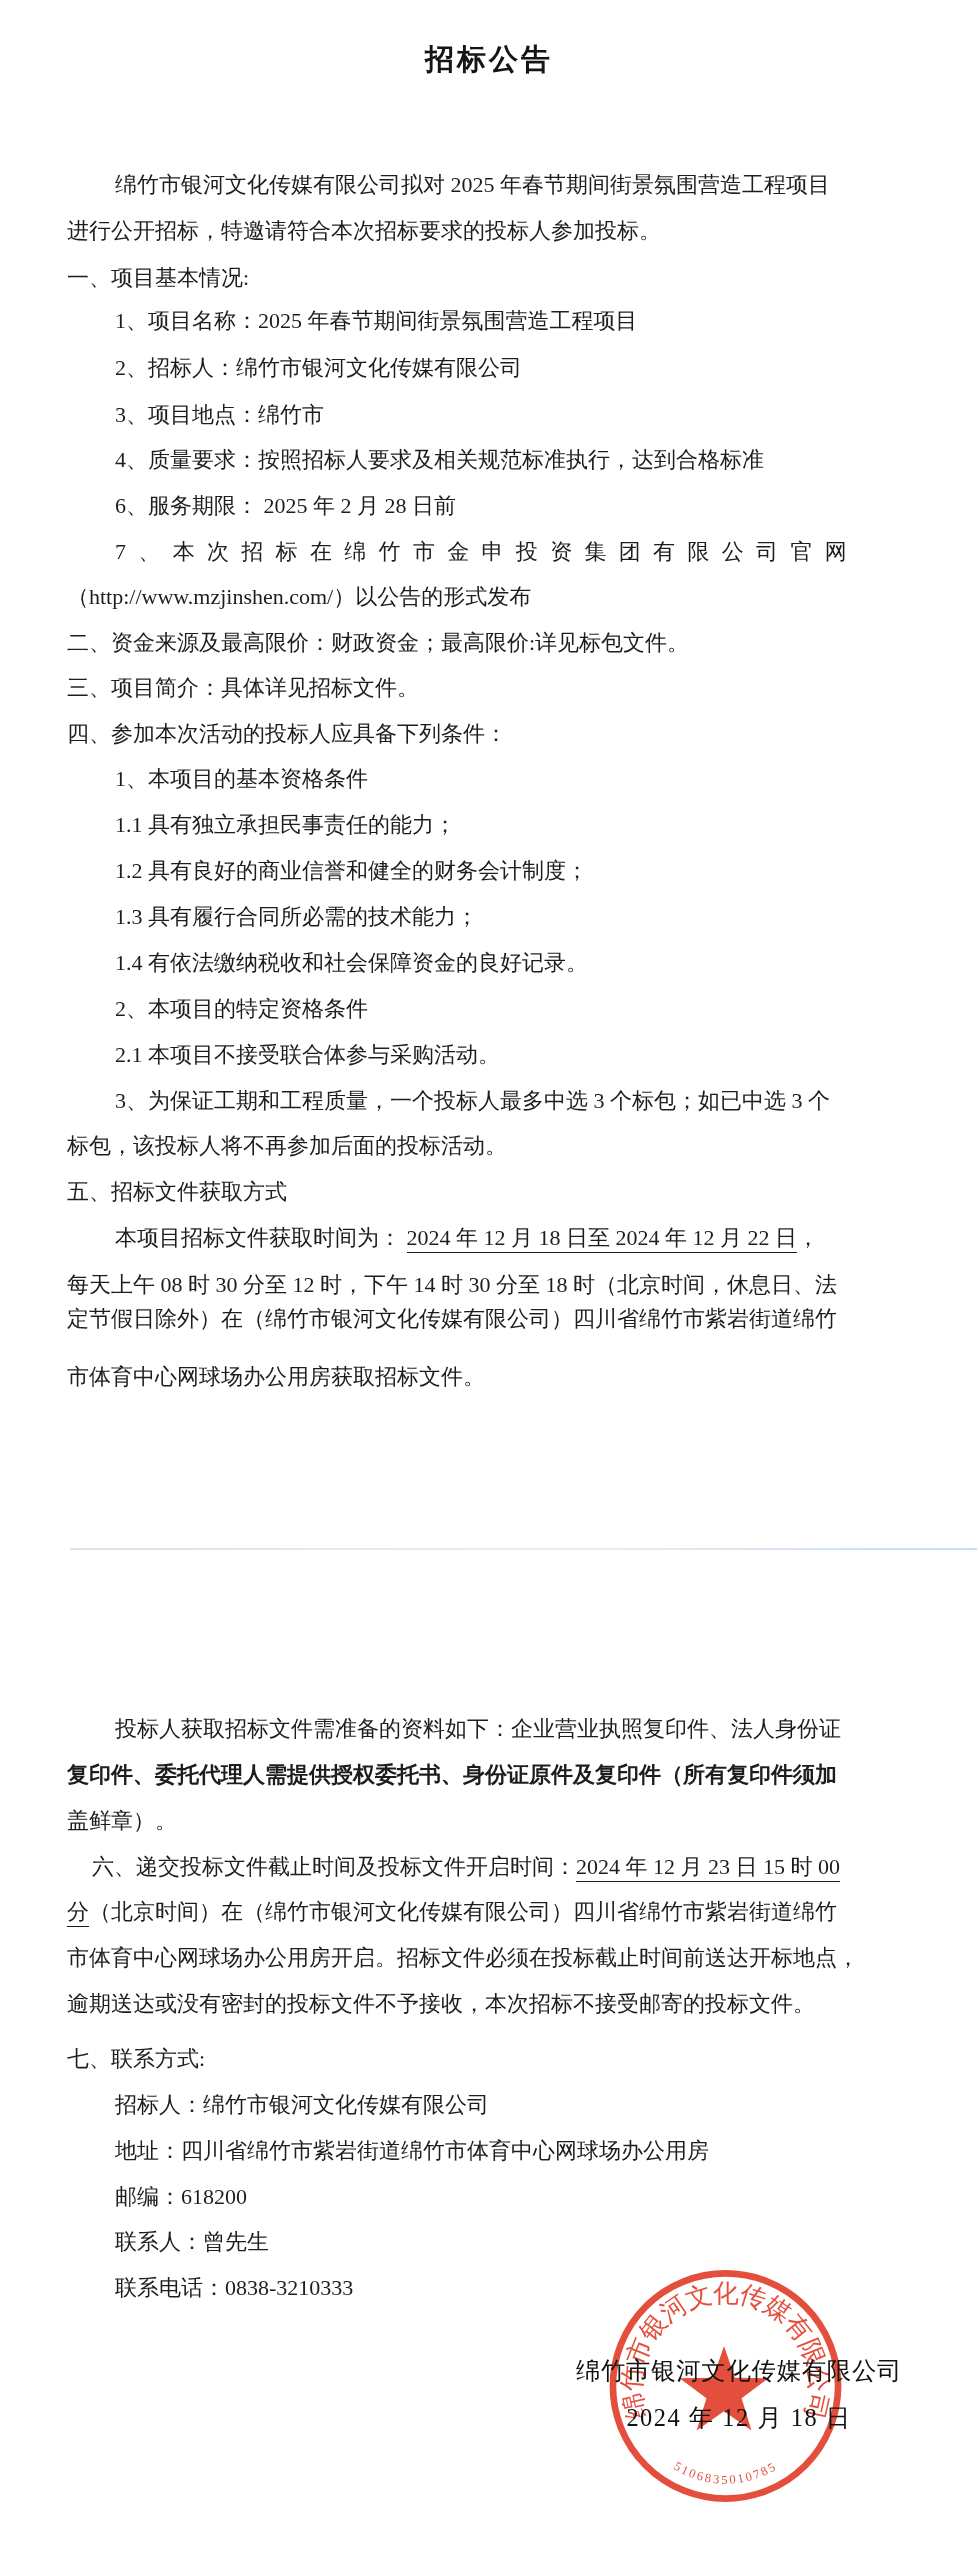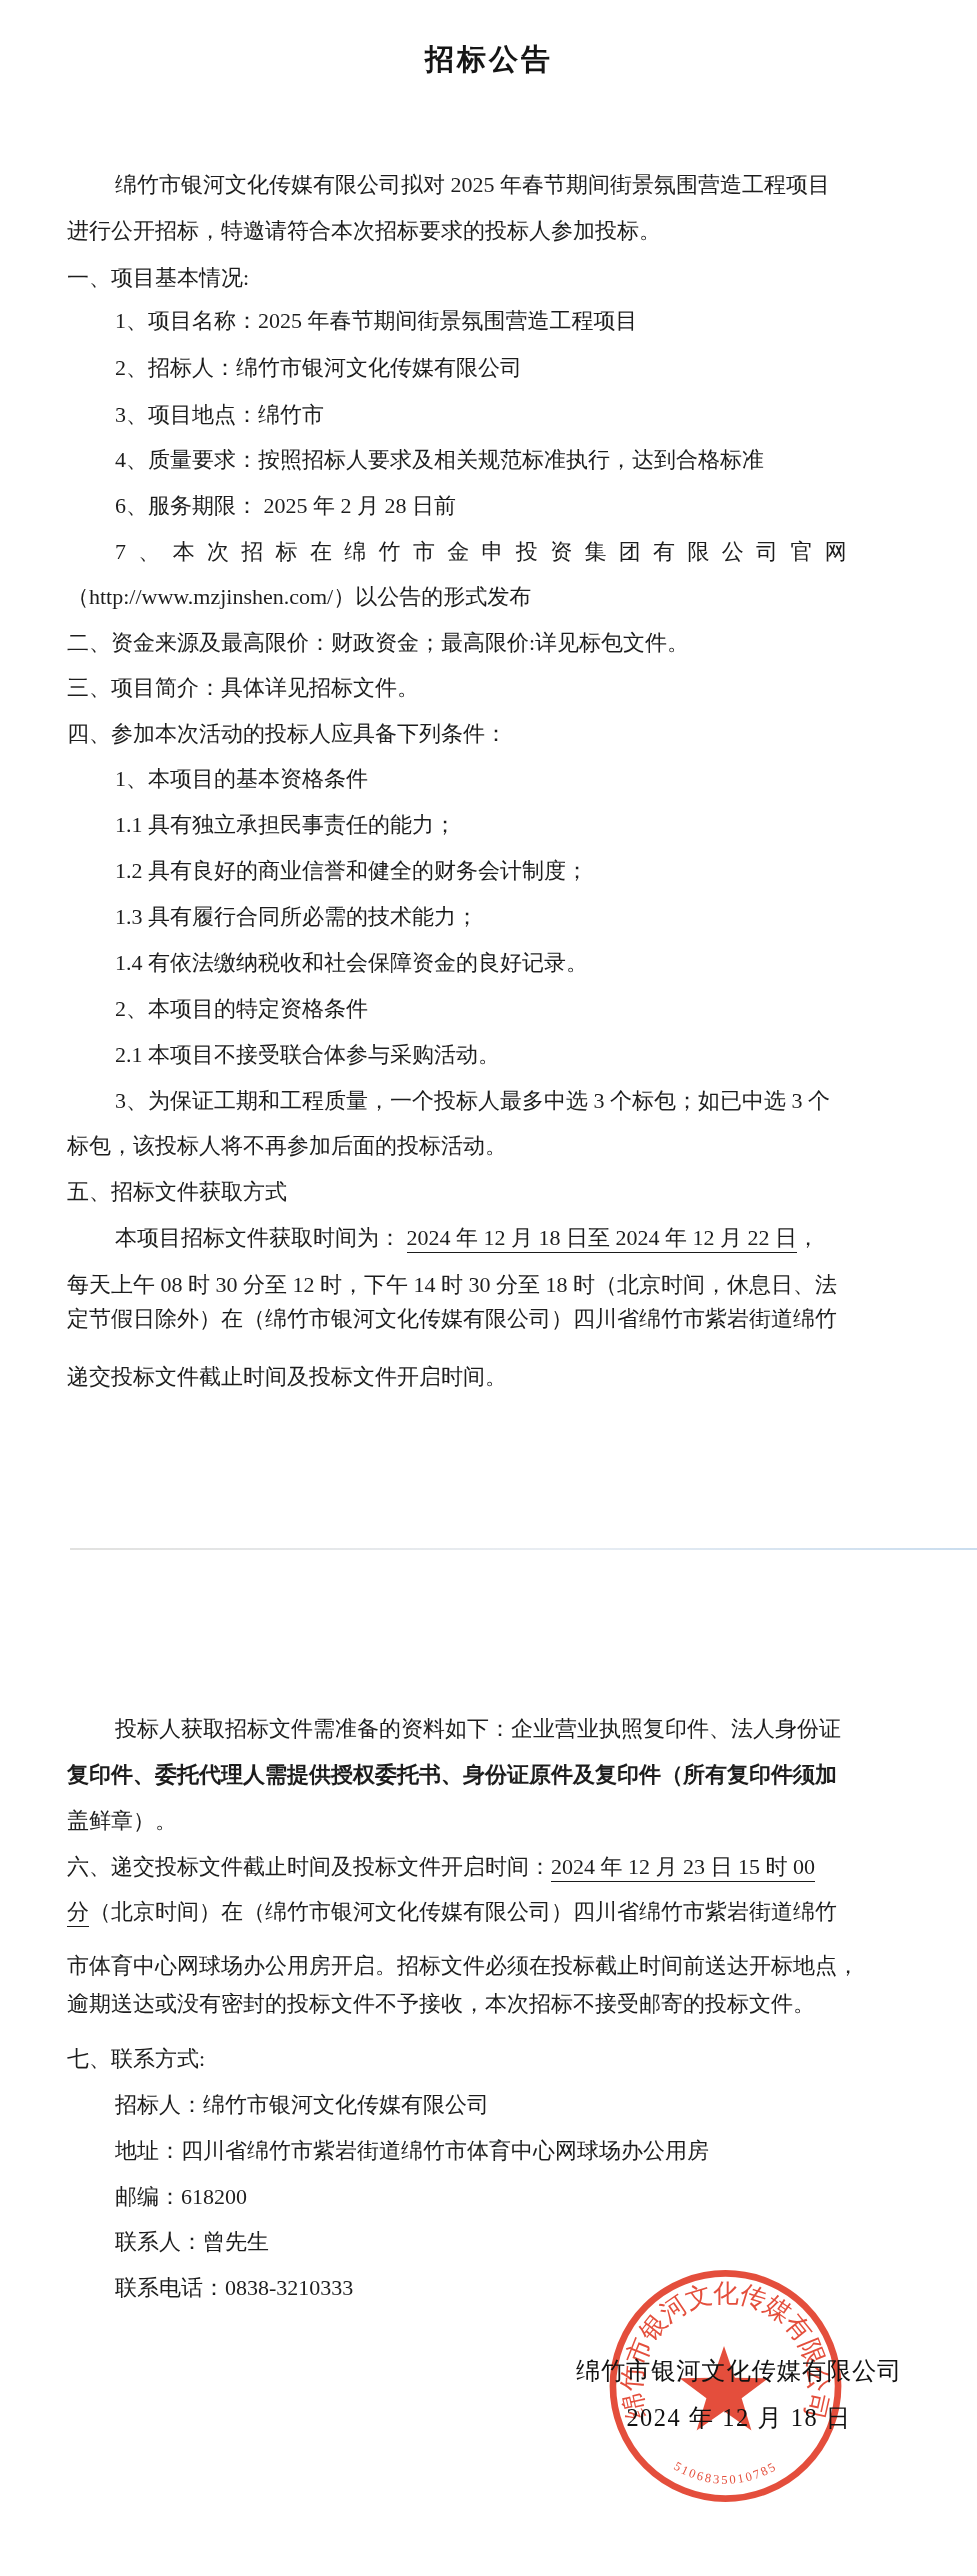--- a/index.html
+++ b/index.html
@@ -56,27 +56,27 @@
       <div class="line indent2" style="top: 902px;"><span>1.3 具有履行合同所必需的技术能力；</span></div>
       <div class="line indent2" style="top: 948px;"><span>1.4 有依法缴纳税收和社会保障资金的良好记录。</span></div>
       <div class="line indent2" style="top: 994px;"><span>2、本项目的特定资格条件</span></div>
       <div class="line indent2" style="top: 1040px;"><span>2.1 本项目不接受联合体参与采购活动。</span></div>
       <div class="line indent2" style="top: 1086px;"><span>3、为保证工期和工程质量，一个投标人最多中选 3 个标包；如已中选 3 个</span></div>
       <div class="line" style="top: 1131px;"><span>标包，该投标人将不再参加后面的投标活动。</span></div>
       <div class="line" style="top: 1177px;"><span>五、招标文件获取方式</span></div>
       <div class="line indent2" style="top: 1223px;"><span>本项目招标文件获取时间为： </span><span class="useg">2024 年 12 月 18 日至 2024 年 12 月 22 日</span><span>，</span></div>
       <div class="line" style="top: 1270px;"><span>每天上午 08 时 30 分至 12 时，下午 14 时 30 分至 18 时（北京时间，休息日、法</span></div>
       <div class="line" style="top: 1304px;"><span>定节假日除外）在（绵竹市银河文化传媒有限公司）四川省绵竹市紫岩街道绵竹</span></div>
-      <div class="line" style="top: 1362px;"><span>递交投标文件截止时间及投标文件开启时间。</span></div>
+      <div class="line" style="top: 1362px;"><span>市体育中心网球场办公用房获取招标文件。</span></div>
       <div class="line indent2" style="top: 1714px;"><span>投标人获取招标文件需准备的资料如下：企业营业执照复印件、法人身份证</span></div>
       <div class="line" style="top: 1760px; font-weight: bold;"><span>复印件、委托代理人需提供授权委托书、身份证原件及复印件（所有复印件须加</span></div>
       <div class="line" style="top: 1806px;"><span>盖鲜章）。</span></div>
-      <div class="line" style="top: 1852px;"><span>六、递交投标文件截止时间及投标文件开启时间：</span><span class="useg">2024 年 12 月 23 日 15 时 00</span></div>
+      <div class="line" style="top: 1852px; margin-left: 25px;"><span>六、递交投标文件截止时间及投标文件开启时间：</span><span class="useg">2024 年 12 月 23 日 15 时 00</span></div>
       <div class="line" style="top: 1897px;"><span class="useg">分</span><span>（北京时间）在（绵竹市银河文化传媒有限公司）四川省绵竹市紫岩街道绵竹</span></div>
-      <div class="line" style="top: 1943px; margin-top: 8px;"><span>市体育中心网球场办公用房开启。招标文件必须在投标截止时间前送达开标地点，</span></div>
+      <div class="line" style="top: 1943px;"><span>市体育中心网球场办公用房开启。招标文件必须在投标截止时间前送达开标地点，</span></div>
       <div class="line" style="top: 1989px;"><span>逾期送达或没有密封的投标文件不予接收，本次招标不接受邮寄的投标文件。</span></div>
       <div class="line" style="top: 2044px;"><span>七、联系方式:</span></div>
       <div class="line indent2" style="top: 2090px;"><span>招标人：绵竹市银河文化传媒有限公司</span></div>
       <div class="line indent2" style="top: 2136px;"><span>地址：四川省绵竹市紫岩街道绵竹市体育中心网球场办公用房</span></div>
       <div class="line indent2" style="top: 2182px;"><span>邮编：618200</span></div>
       <div class="line indent2" style="top: 2227px;"><span>联系人：曾先生</span></div>
       <div class="line indent2" style="top: 2273px;"><span>联系电话：0838-3210333</span></div>
     </div>
 
   <div class="page-break-line"></div>

